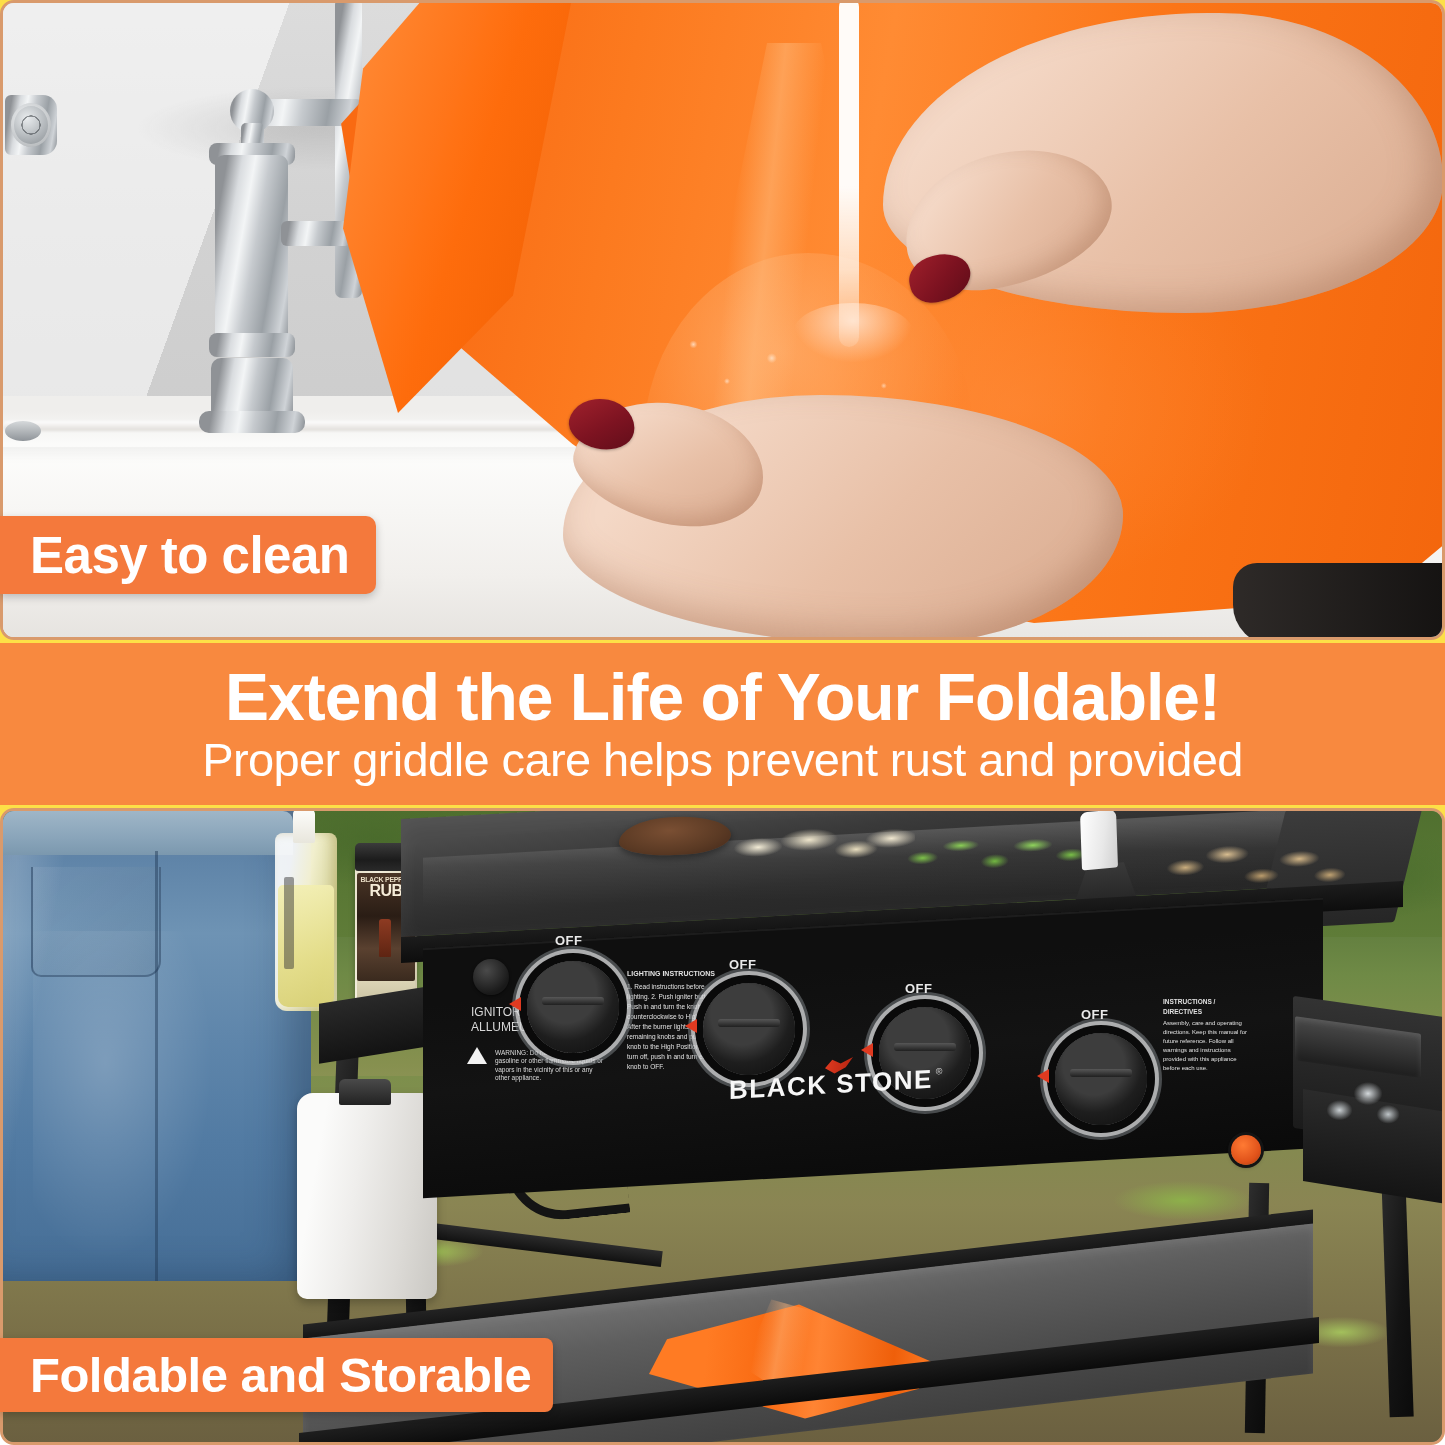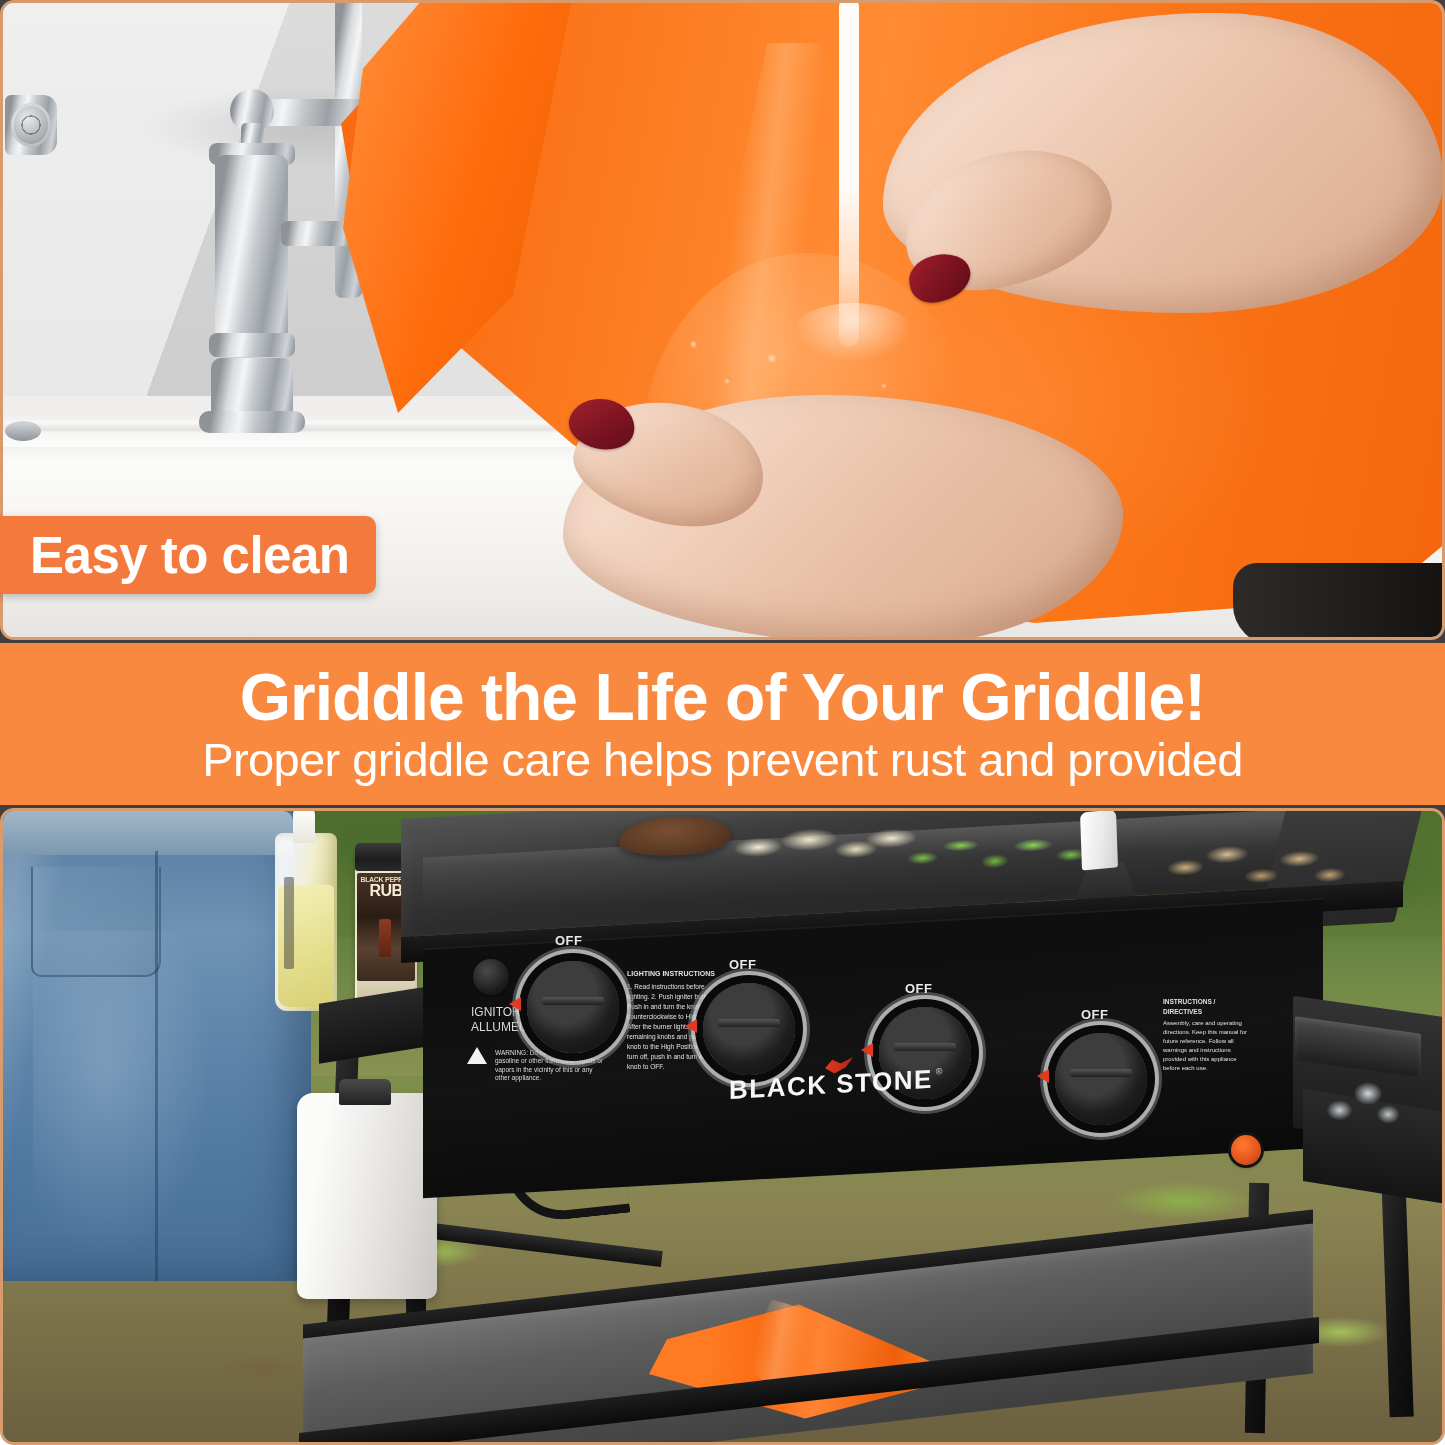--- a/index.html
+++ b/index.html
@@ -1,21 +1,21 @@
 <!DOCTYPE html>
 <html><head>
 <meta charset="utf-8">
 <style>
   * { margin:0; padding:0; box-sizing:border-box; }
   html,body{
     width:1445px; height:1445px; overflow:hidden;
     background:#ffffff;
     font-family:"Liberation Sans", sans-serif;
   }
-  #page{ position:relative; width:1445px; height:1289px; background:#404040; }
+  #page{ position:relative; width:1445px; height:1289px; background:#fde047; }
 
   
   .photo-frame{
     position:absolute; left:0; width:1445px;
     border:3px solid #d99a6c; border-radius:14px;
     overflow:hidden; background:#cfcfcf;
   }
 
   
   #top-photo{ top:0; height:640px; }
@@ -663,21 +663,21 @@
     <div class="skin" id="thumb-lower"></div>
     <div id="nail-lower"></div>
     <div id="wrist-shadow"></div>
   </div>
 
   <div class="badge" id="badge-easy-clean">
     <span>Easy to clean</span>
   </div>
 
   <div id="center-banner">
-    <div id="banner-headline">Griddle the Life of Your Griddle!</div>
+    <div id="banner-headline">Extend the Life of Your Foldable!</div>
     <div id="banner-subline">Proper griddle care helps prevent rust and provided</div>
   </div>
 
   <div class="photo-frame" id="bottom-photo">
 
     <div class="outdoor-bg"></div>
     <div class="foliage-top"></div>
     <div class="ground"></div>
 
     <div id="jeans">
@@ -771,14 +771,17 @@
     <div id="shelf-lower-right"></div>
     <div id="stones"></div>
 
     <div id="lower-shelf-back-rail"></div>
     <div id="lower-shelf"></div>
     <div id="folded-mat"></div>
     <div id="folded-mat-fold"></div>
     <div id="lower-shelf-front-rail"></div>
   </div>
 
+  <div class="badge" id="badge-foldable">
+    <span>Foldable and Storable</span>
+  </div>
 
 </div>
 
 </body></html>

